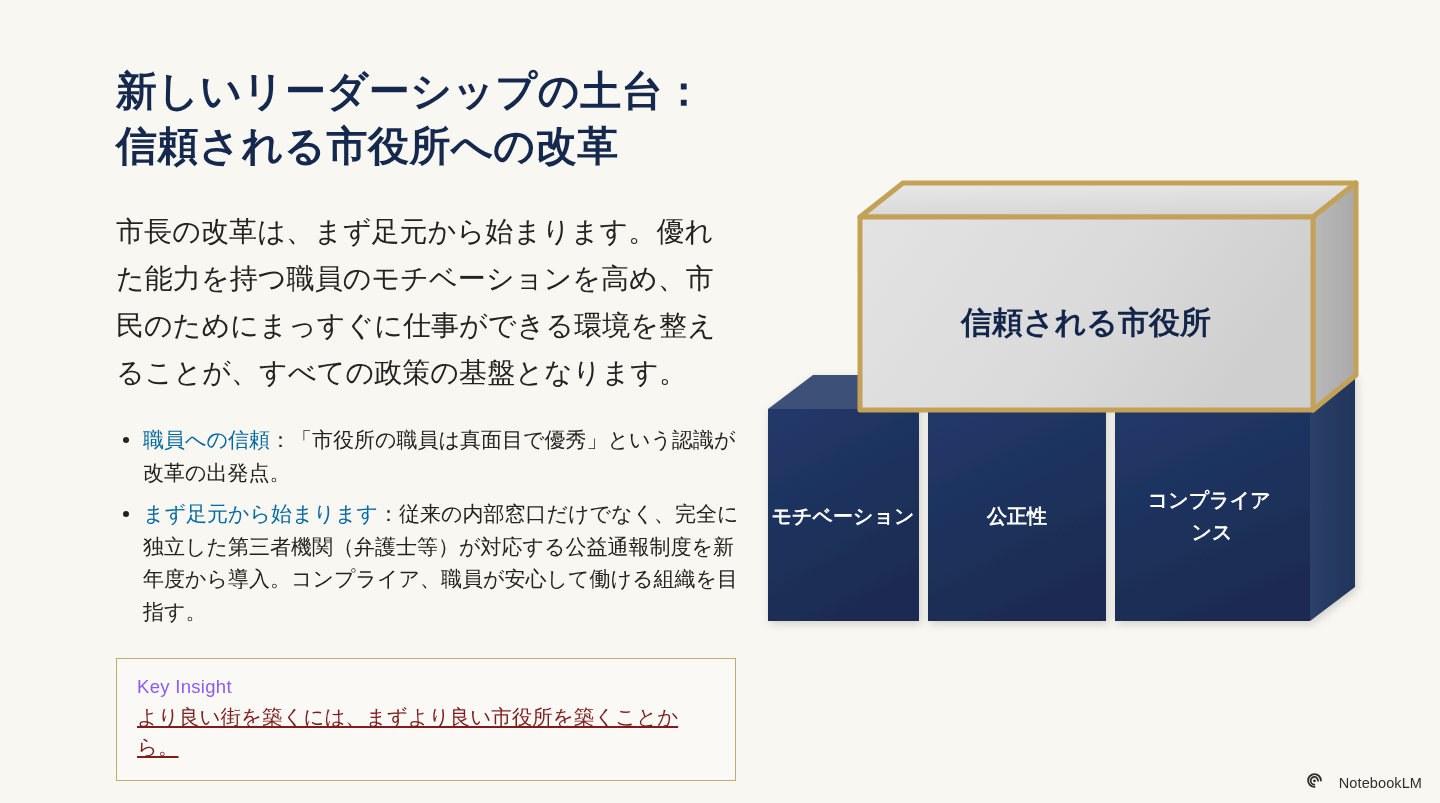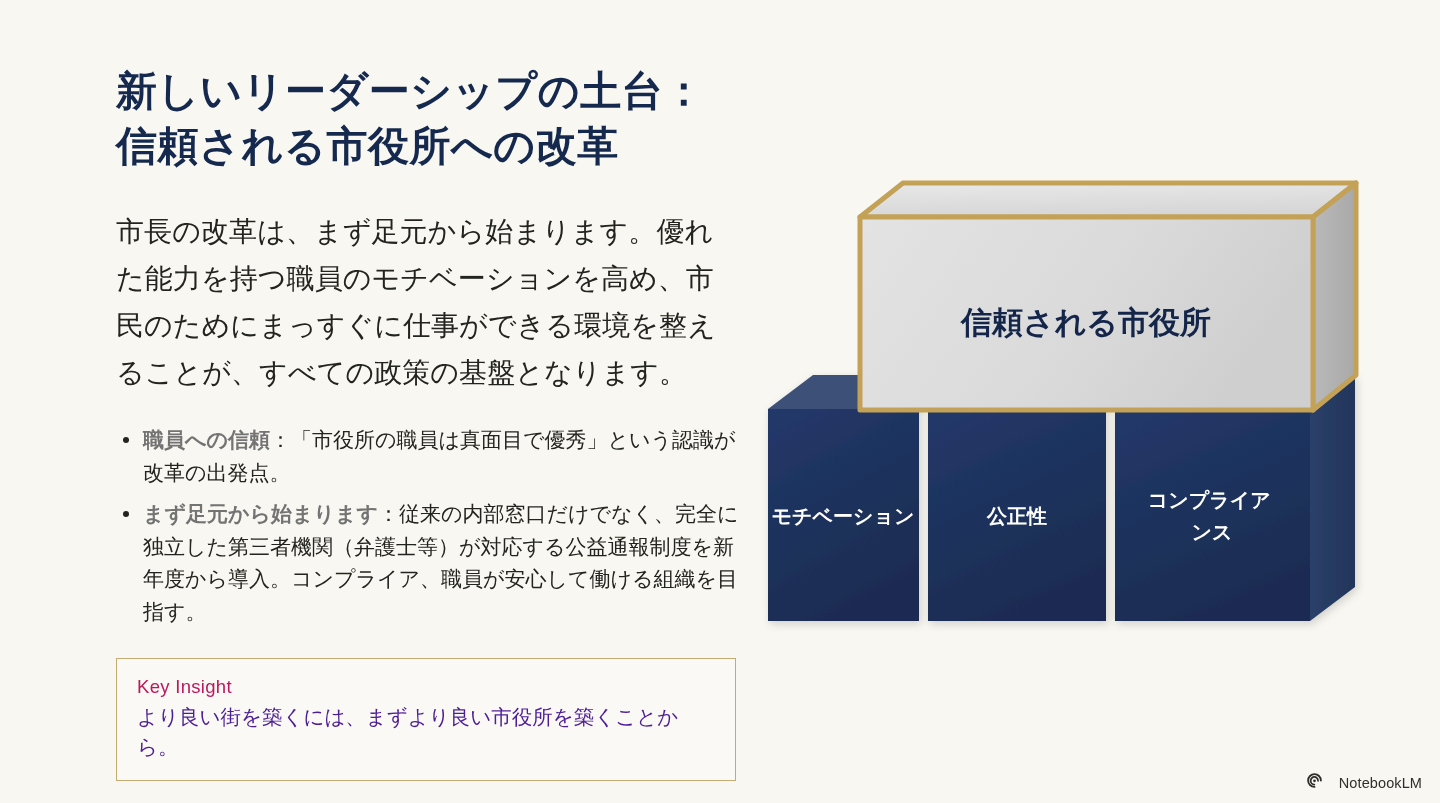--- a/index.html
+++ b/index.html
@@ -61,42 +61,43 @@
     content: "";
     position: absolute;
     left: 7px;
     top: 13px;
     width: 6px;
     height: 6px;
     border-radius: 50%;
     background: #23231f;
   }
   .bullet-term {
-    font-weight: 700;
-    color: #737373;
+    font-weight: 400;
+    color: #0369a1;
   }
 
   #key-insight-box {
     box-sizing: border-box;
     width: 620px;
     border: 1.6px solid #c3ab72;
     background: rgba(255,255,255,0.32);
     padding: 16px 20px 18px 20px;
   }
   #key-insight-label {
     font-size: 18.5px;
-    color: #be185d;
+    color: #8b5cf6;
     line-height: 1.3;
     margin-bottom: 3px;
     letter-spacing: 0.3px;
   }
   #key-insight-text {
     font-size: 20.5px;
-    color: #4c1d95;
+    color: #7f1d1d;
     line-height: 1.45;
+    text-decoration: underline;
   }
 
   
   #diagram {
     position: absolute;
     left: 755px;
     top: 165px;
     width: 650px;
     height: 480px;
   }

